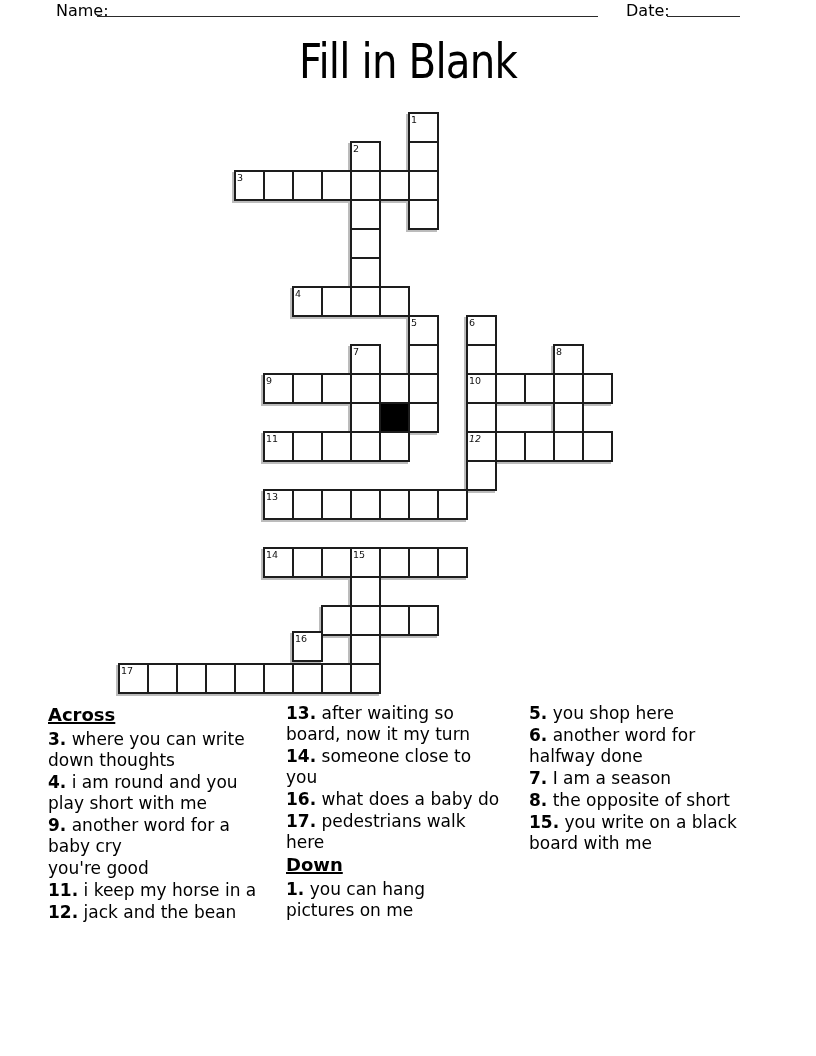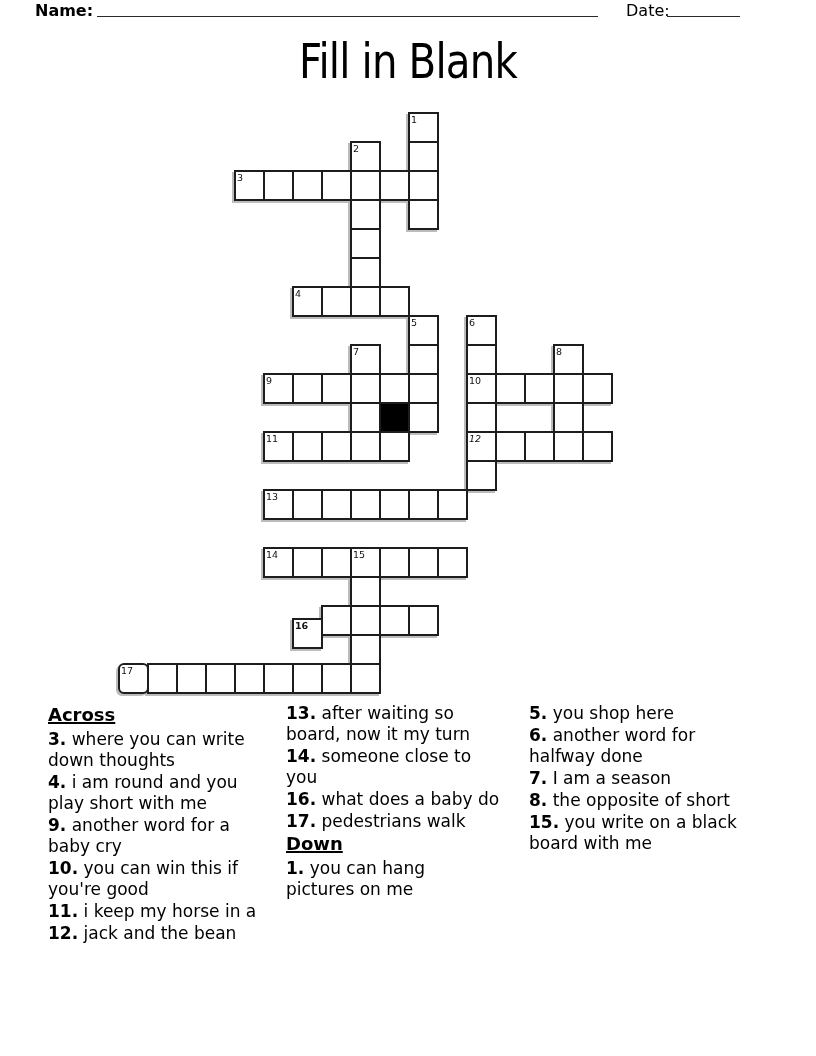--- a/index.html
+++ b/index.html
@@ -3,21 +3,21 @@
 <meta charset="utf-8">
 <style>
   html, body { margin:0; padding:0; background:#ffffff; }
   .page {
     position:relative; width:816px; height:1056px; background:#ffffff;
     font-family:"DejaVu Sans","Liberation Sans",sans-serif; color:#000;
     overflow:hidden;
   }
   
   .hdr-label { position:absolute; font-size:16px; line-height:20px; color:#000; }
-  .name-label { left:35px; top:1px;font-weight:bold; }
+  .name-label { left:56px; top:1px; }
   .date-label { left:626px; top:1px; }
   .hdr-line { position:absolute; height:0; border-bottom:1.6px solid #2a2a2a; }
   .name-line { left:97px; top:16px; width:501px; }
   .date-line { left:667px; top:16px; width:73px; }
   
   .title {
     position:absolute; left:0; top:33px; width:816px; text-align:center;
     font-size:48px; line-height:56px; font-weight:500; letter-spacing:-1px;
     transform:scaleX(0.84); transform-origin:50% 50%;
   }
@@ -151,29 +151,29 @@
       </div>
       <div class="cell" style="left: 292px; top: 547px;"></div>
       <div class="cell" style="left: 321px; top: 547px;"></div>
       <div class="cell" style="left: 350px; top: 547px;">
         <span class="num">15</span>
       </div>
       <div class="cell" style="left: 379px; top: 547px;"></div>
       <div class="cell" style="left: 408px; top: 547px;"></div>
       <div class="cell" style="left: 437px; top: 547px;"></div>
       <div class="cell" style="left: 350px; top: 576px;"></div>
-      <div class="cell" style="left: 292px; top: 618px; font-weight: bold;">
+      <div class="cell" style="left: 292px; top: 631px;">
         <span class="num">16</span>
       </div>
       <div class="cell" style="left: 321px; top: 605px;"></div>
       <div class="cell" style="left: 350px; top: 605px;"></div>
       <div class="cell" style="left: 379px; top: 605px;"></div>
       <div class="cell" style="left: 408px; top: 605px;"></div>
       <div class="cell" style="left: 350px; top: 634px;"></div>
-      <div class="cell" style="left: 118px; top: 663px; border-radius: 6px;">
+      <div class="cell" style="left: 118px; top: 663px;">
         <span class="num">17</span>
       </div>
       <div class="cell" style="left: 147px; top: 663px;"></div>
       <div class="cell" style="left: 176px; top: 663px;"></div>
       <div class="cell" style="left: 205px; top: 663px;"></div>
       <div class="cell" style="left: 234px; top: 663px;"></div>
       <div class="cell" style="left: 263px; top: 663px;"></div>
       <div class="cell" style="left: 292px; top: 663px;"></div>
       <div class="cell" style="left: 321px; top: 663px;"></div>
       <div class="cell" style="left: 350px; top: 663px;"></div>
@@ -187,21 +187,20 @@
       </div>
       <div class="clue">
         <div class="cl"><span class="cn">4.</span> i am round and you</div>
         <div class="cl">play short with me</div>
       </div>
       <div class="clue">
         <div class="cl"><span class="cn">9.</span> another word for a</div>
         <div class="cl">baby cry</div>
       </div>
       <div class="clue">
-        <div class="cl"><span class="cn">10.</span> you can win this if</div>
         <div class="cl">you're good</div>
       </div>
       <div class="clue">
         <div class="cl"><span class="cn">11.</span> i keep my horse in a</div>
       </div>
       <div class="clue">
         <div class="cl"><span class="cn">12.</span> jack and the bean</div>
       </div>
     </div>
   <div class="clues-col col-2" id="clues-col-1">
@@ -211,20 +210,21 @@
       </div>
       <div class="clue">
         <div class="cl"><span class="cn">14.</span> someone close to</div>
         <div class="cl">you</div>
       </div>
       <div class="clue">
         <div class="cl"><span class="cn">16.</span> what does a baby do</div>
       </div>
       <div class="clue">
         <div class="cl"><span class="cn">17.</span> pedestrians walk</div>
+        <div class="cl">here</div>
       </div>
       <div class="clue-header">Down</div>
       <div class="clue">
         <div class="cl"><span class="cn">1.</span> you can hang</div>
         <div class="cl">pictures on me</div>
       </div>
     </div>
   <div class="clues-col col-3" id="clues-col-2">
       <div class="clue">
         <div class="cl"><span class="cn">5.</span> you shop here</div>

